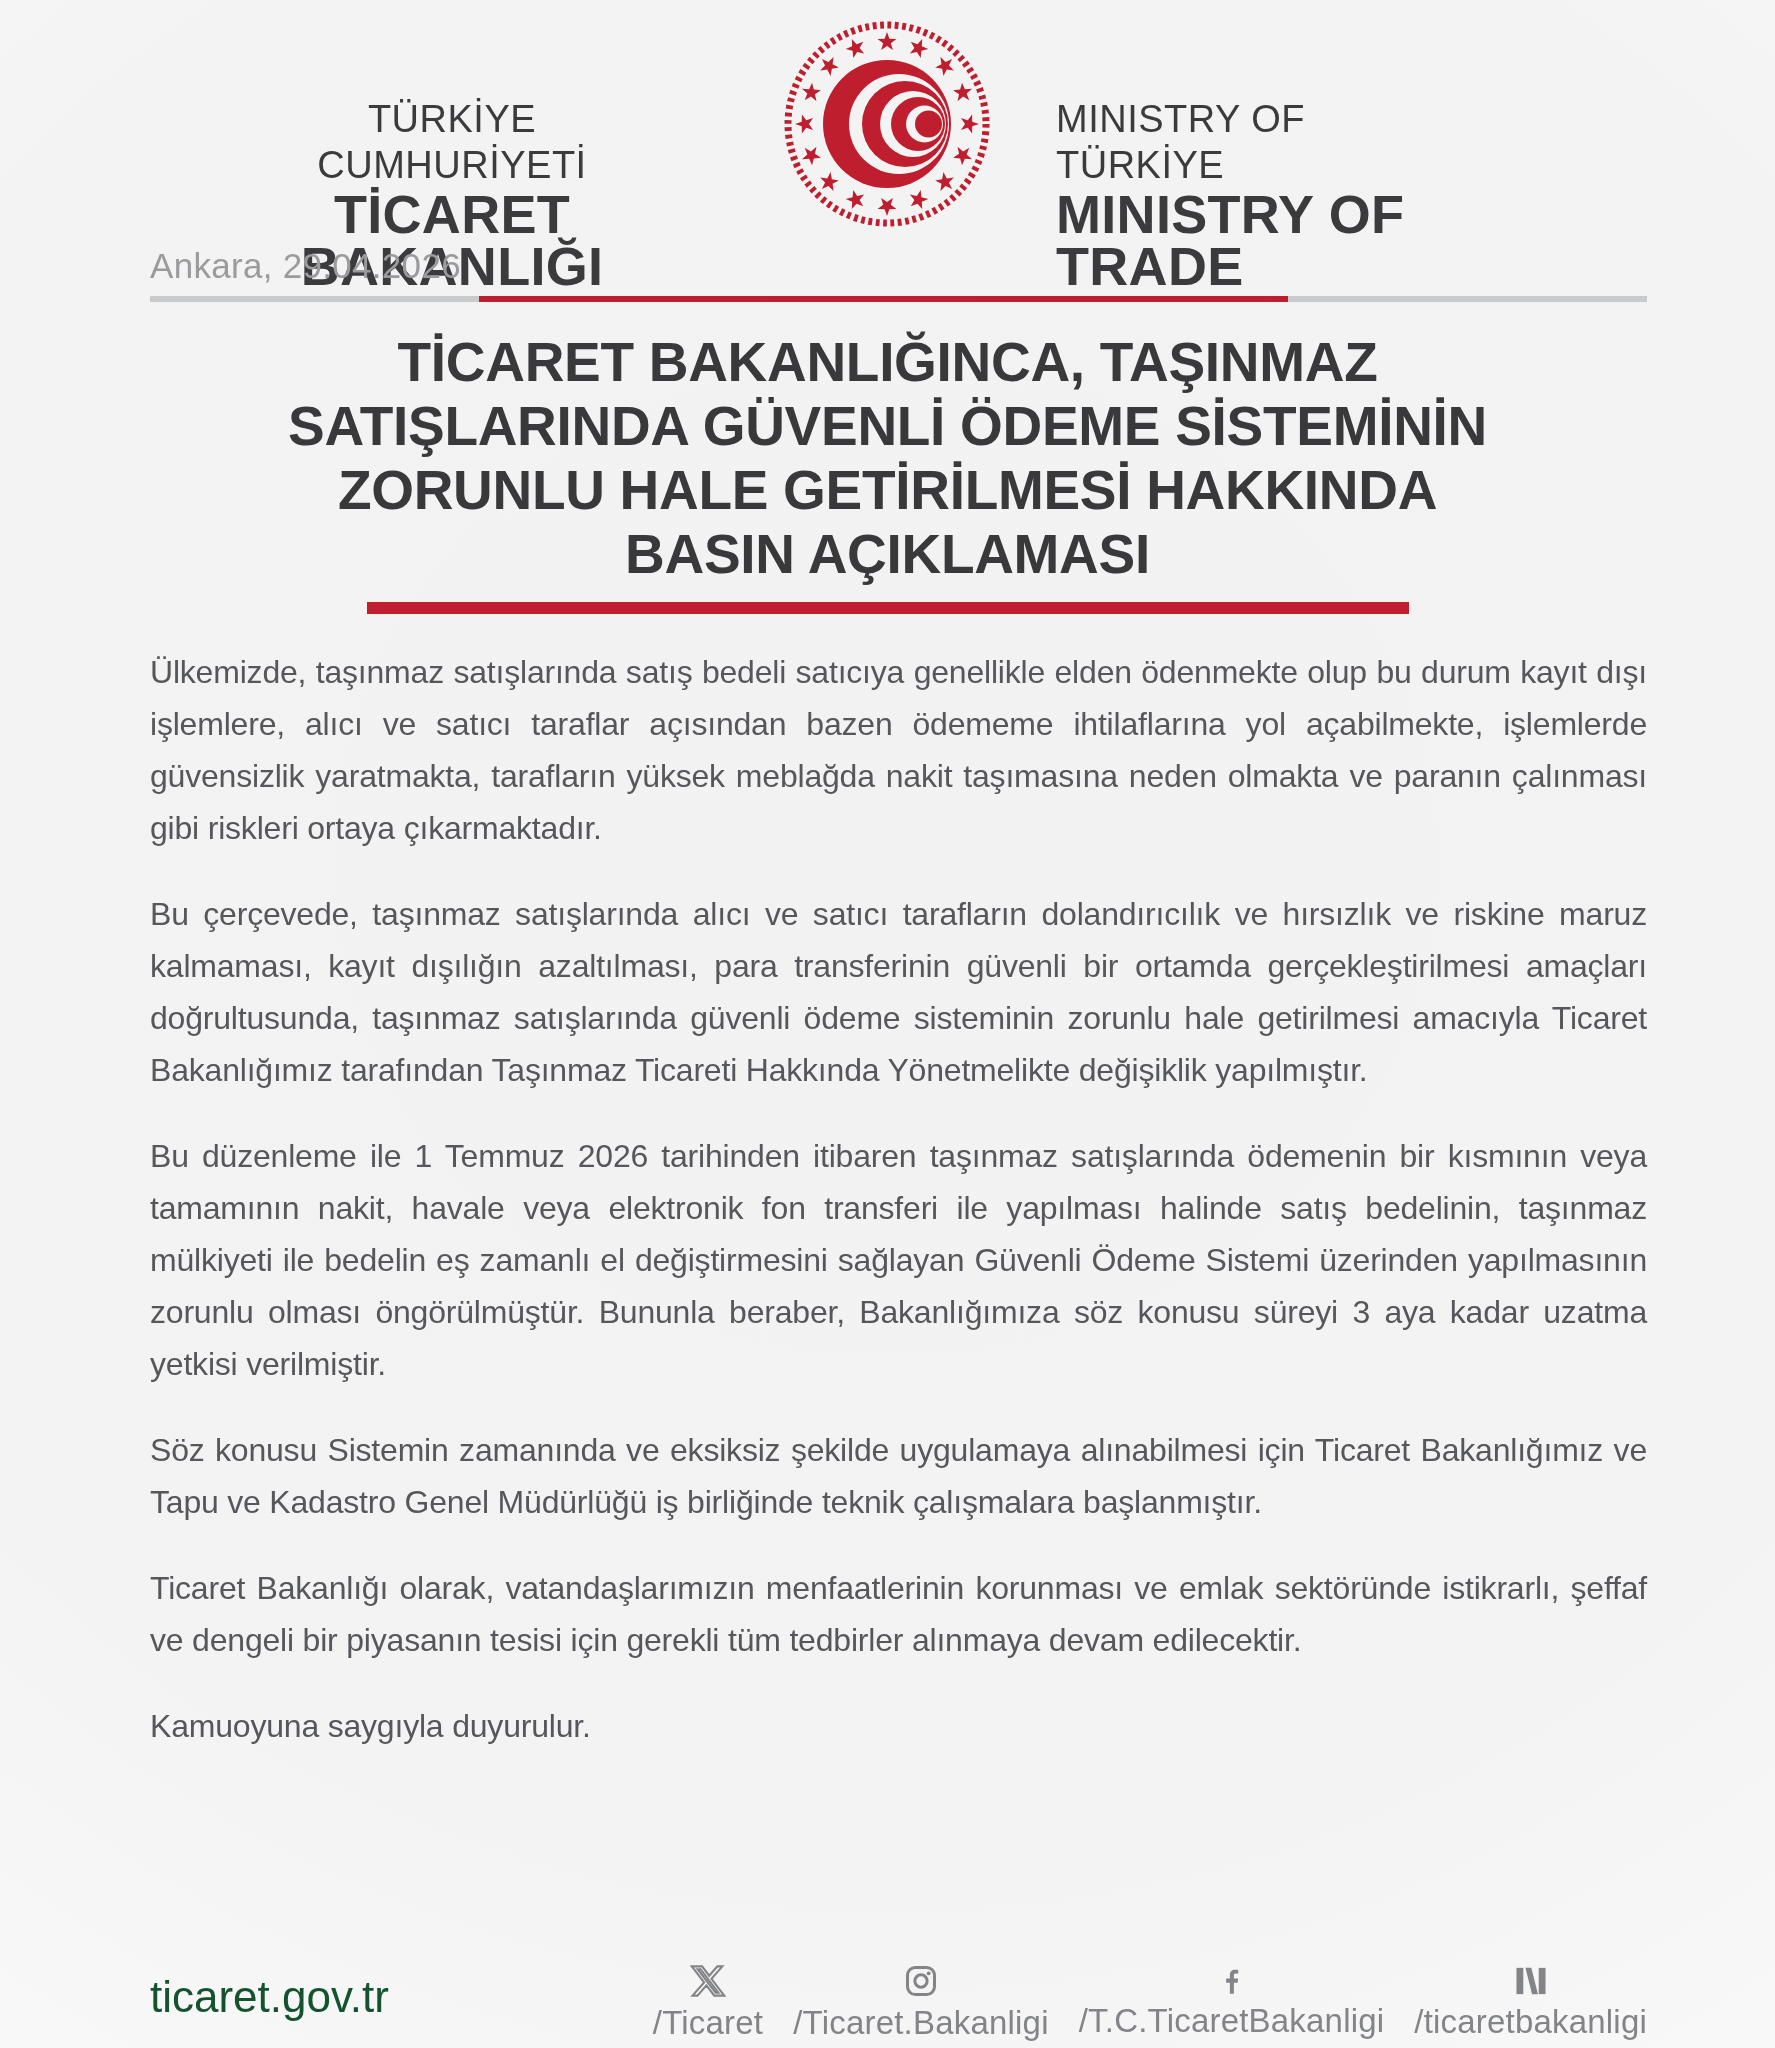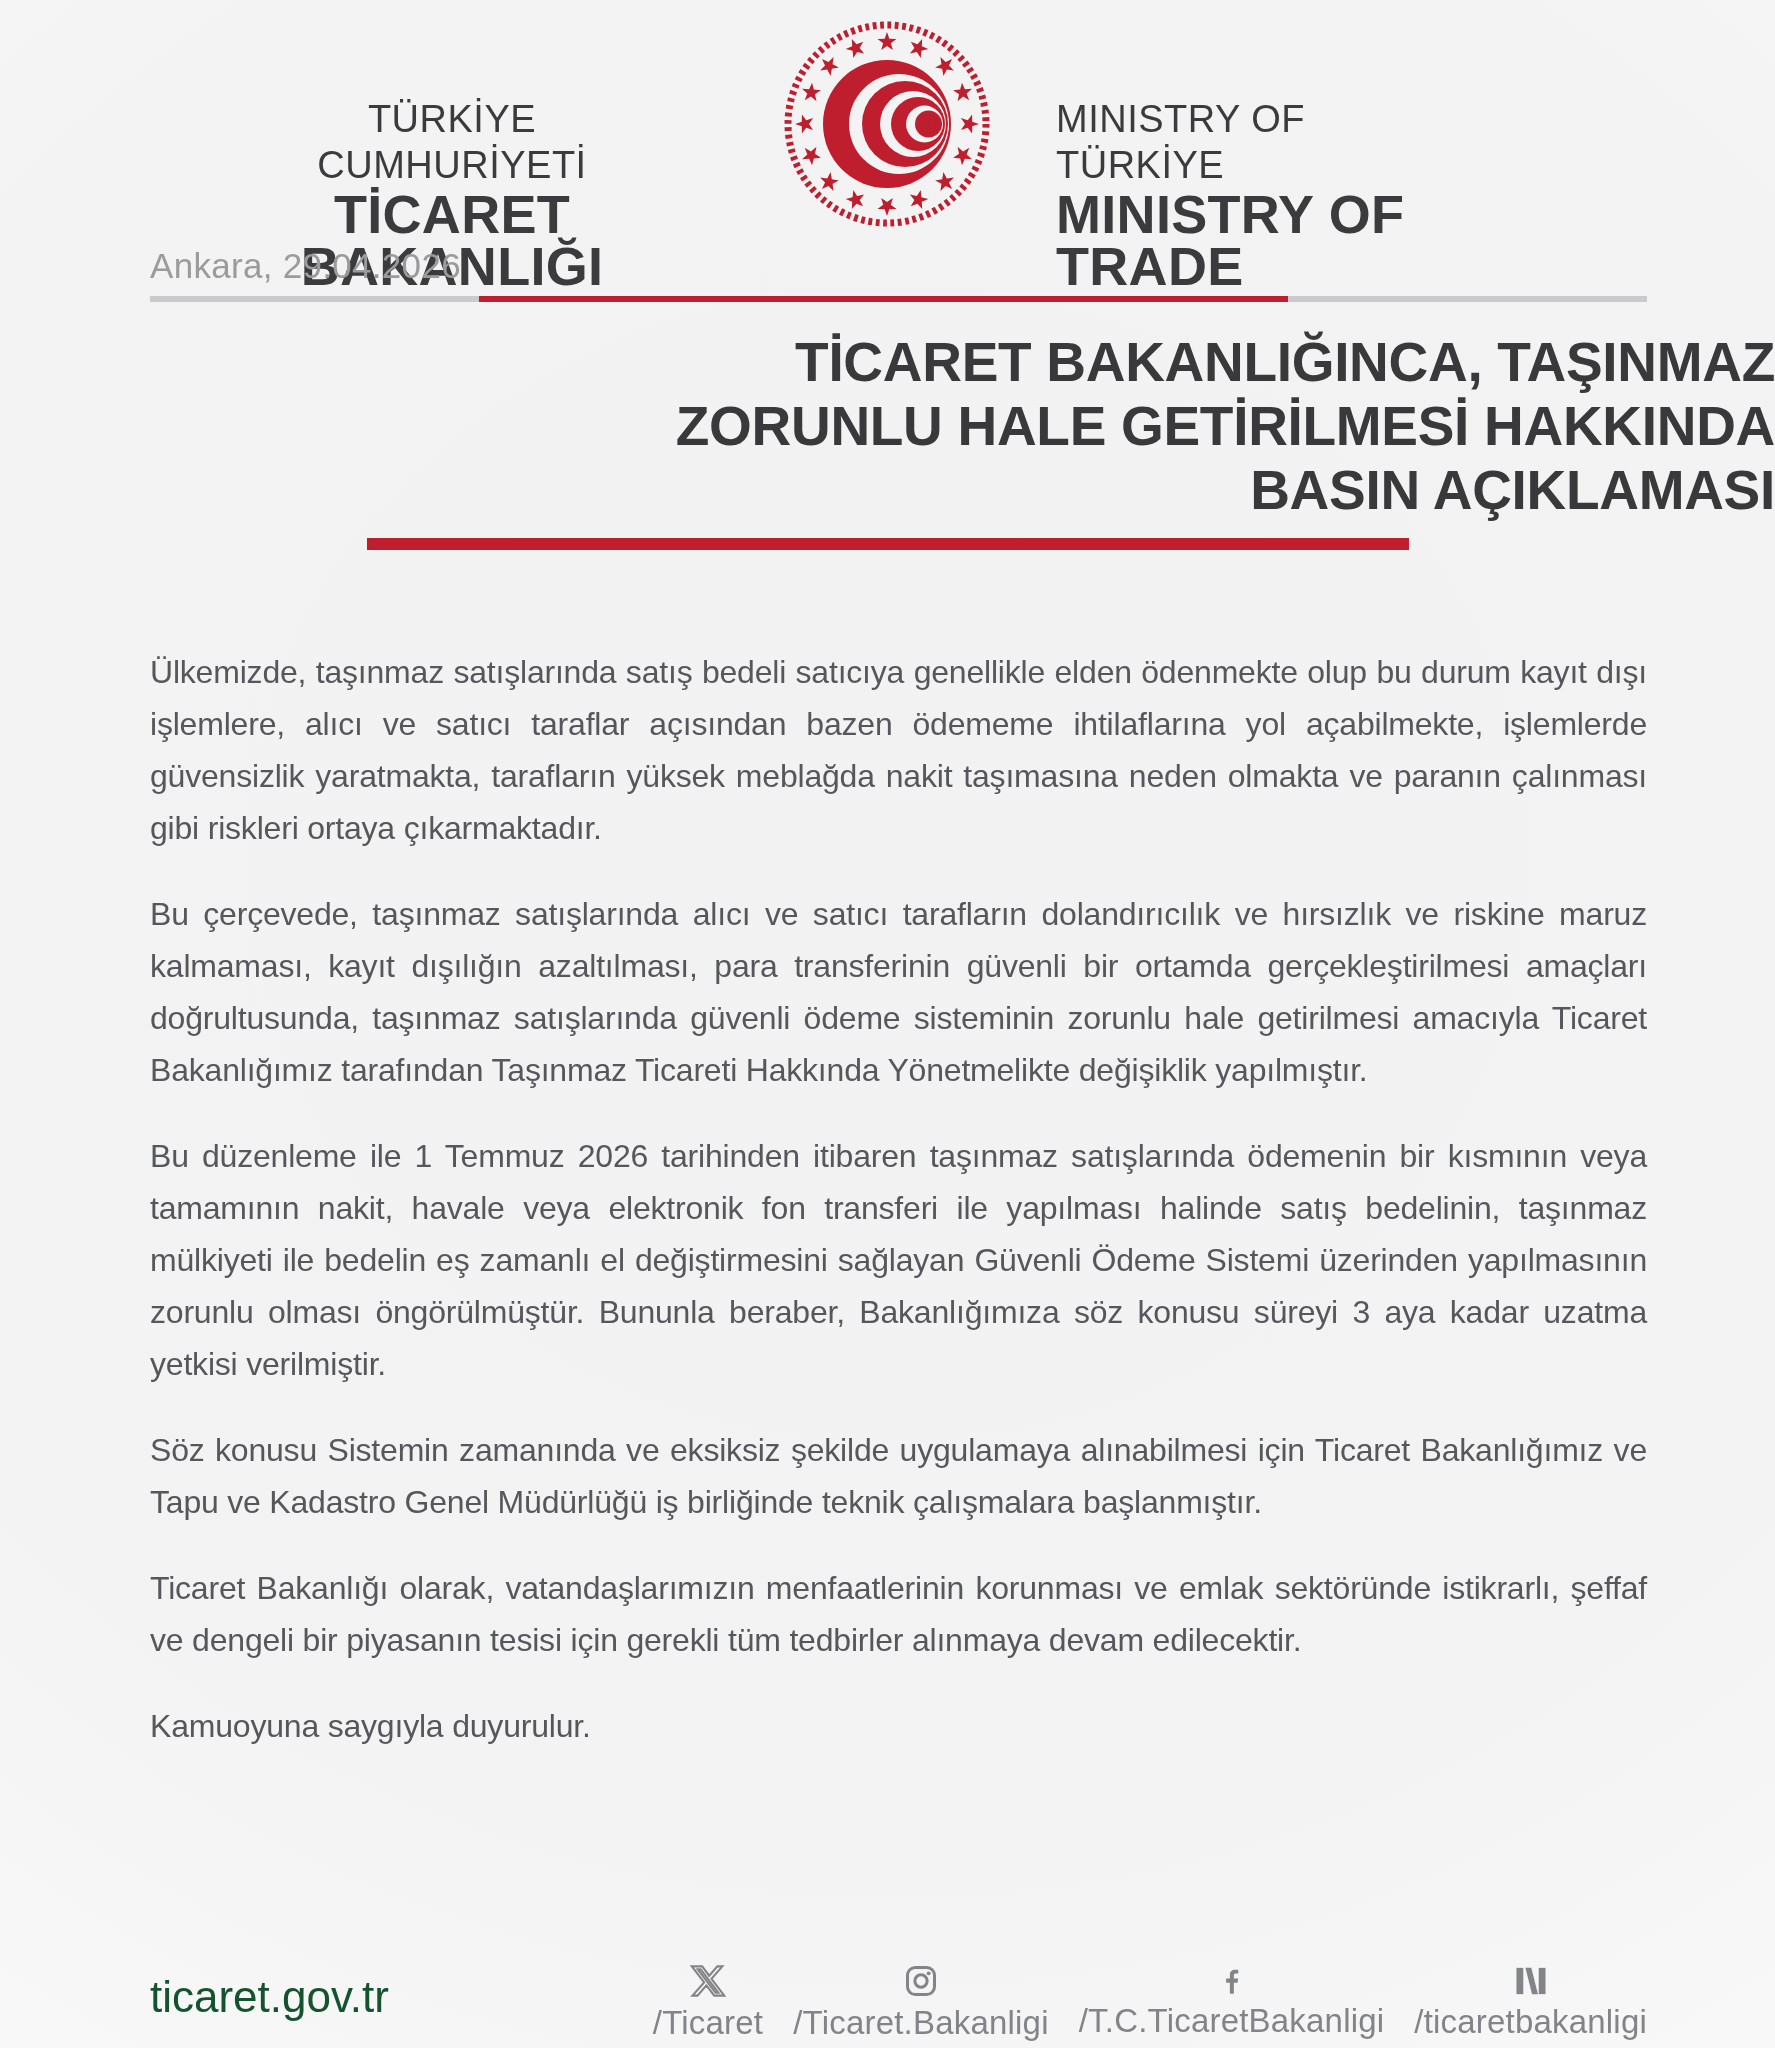--- a/index.html
+++ b/index.html
@@ -19,21 +19,21 @@
   .logo{position:absolute;left:781px;top:18px;width:212px;height:212px;}
 
   
   .dateline{position:absolute;left:150px;top:246px;font-size:35px;color:#9a9b9d;letter-spacing:.3px;}
   .divider{
     position:absolute;left:150px;top:296px;width:1497px;height:6px;
     background:linear-gradient(to right,#c9cacb 0%,#c9cacb 22%,#be1e2d 22%,#be1e2d 76%,#c9cacb 76%,#c9cacb 100%);
   }
 
   
-  .title-block{position:absolute;left:0;top:330px;width:1775px;text-align:right;}
+  .title-block{position:absolute;left:0;top:330px;width:1775px;text-align:center;}
   .title-line{
     font-size:55px;line-height:64px;font-weight:700;color:#39393b;
     letter-spacing:-.3px;white-space:nowrap;
   }
   .title-underline{width:1042px;height:12px;margin:16px auto 0;background:#be1e2d;}
 
   
   .content{position:absolute;left:150px;top:646px;width:1497px;}
   .content p{
     margin:0 0 34px 0;font-size:32px;line-height:52px;color:#56575b;
@@ -102,20 +102,21 @@
       <div class="hdr-line1">MINISTRY OF TÜRKİYE</div>
       <div class="hdr-line2">MINISTRY OF TRADE</div>
     </div>
   </header>
 
   <div class="dateline">Ankara, 29.04.2026</div>
   <div class="divider"></div>
 
   <section class="title-block">
     <div class="title-line">TİCARET BAKANLIĞINCA, TAŞINMAZ</div>
+    <div class="title-line">SATIŞLARINDA GÜVENLİ ÖDEME SİSTEMİNİN</div>
     <div class="title-line">ZORUNLU HALE GETİRİLMESİ HAKKINDA</div>
     <div class="title-line">BASIN AÇIKLAMASI</div>
     <div class="title-underline"></div>
   </section>
 
   <main class="content">
     <p>Ülkemizde, taşınmaz satışlarında satış bedeli satıcıya genellikle elden ödenmekte olup bu durum kayıt dışı işlemlere, alıcı ve satıcı taraflar açısından bazen ödememe ihtilaflarına yol açabilmekte, işlemlerde güvensizlik yaratmakta, tarafların yüksek meblağda nakit taşımasına neden olmakta ve paranın çalınması gibi riskleri ortaya çıkarmaktadır.</p>
     <p>Bu çerçevede, taşınmaz satışlarında alıcı ve satıcı tarafların dolandırıcılık ve hırsızlık ve riskine maruz kalmaması, kayıt dışılığın azaltılması, para transferinin güvenli bir ortamda gerçekleştirilmesi amaçları doğrultusunda, taşınmaz satışlarında güvenli ödeme sisteminin zorunlu hale getirilmesi amacıyla Ticaret Bakanlığımız tarafından Taşınmaz Ticareti Hakkında Yönetmelikte değişiklik yapılmıştır.</p>
     <p>Bu düzenleme ile 1 Temmuz 2026 tarihinden itibaren taşınmaz satışlarında ödemenin bir kısmının veya tamamının nakit, havale veya elektronik fon transferi ile yapılması halinde satış bedelinin, taşınmaz mülkiyeti ile bedelin eş zamanlı el değiştirmesini sağlayan Güvenli Ödeme Sistemi üzerinden yapılmasının zorunlu olması öngörülmüştür. Bununla beraber, Bakanlığımıza söz konusu süreyi 3 aya kadar uzatma yetkisi verilmiştir.</p>
     <p>Söz konusu Sistemin zamanında ve eksiksiz şekilde uygulamaya alınabilmesi için Ticaret Bakanlığımız ve Tapu ve Kadastro Genel Müdürlüğü iş birliğinde teknik çalışmalara başlanmıştır.</p>

